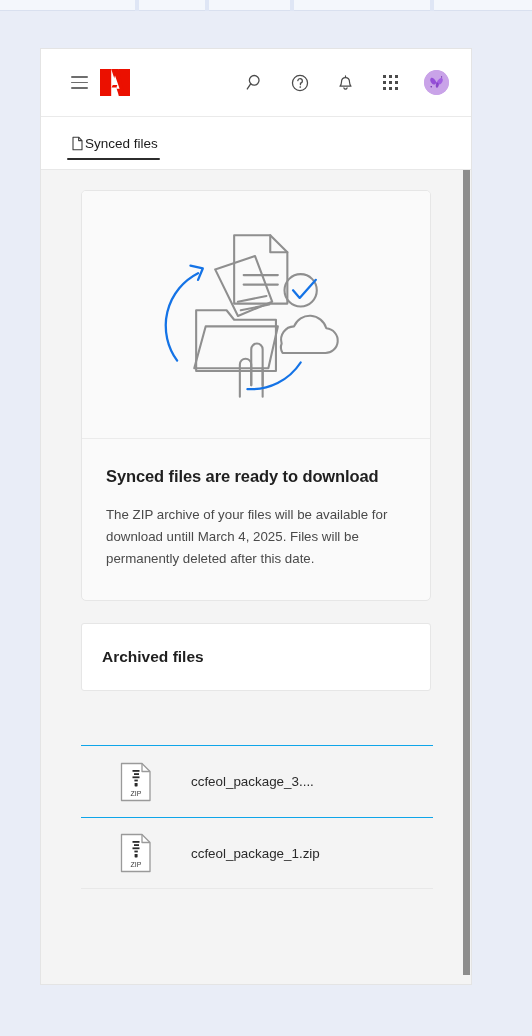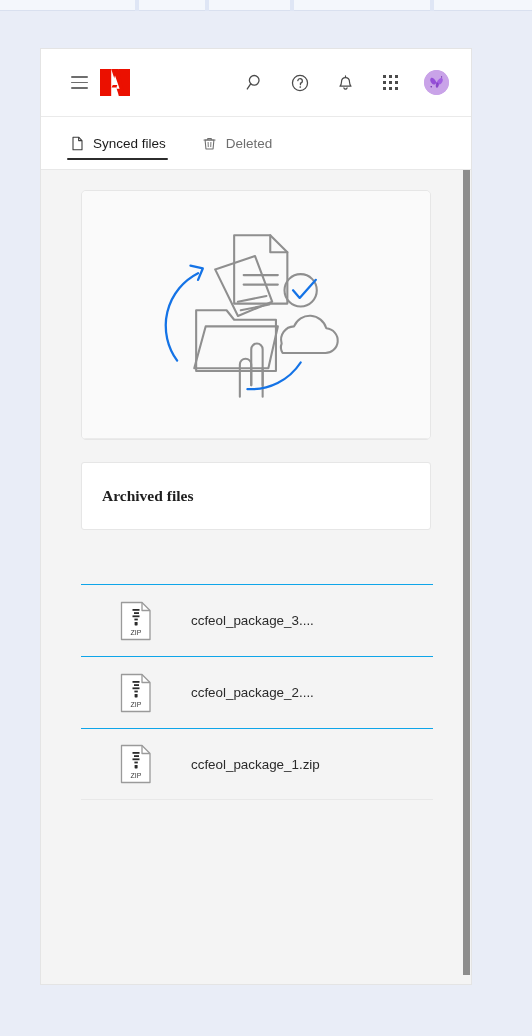--- a/index.html
+++ b/index.html
@@ -71,21 +71,21 @@
   .tabbar{
     position:relative;
     height:53px;
     background:#ffffff;
     border-bottom:1px solid #e8e8e8;
     display:flex; align-items:center;
     padding-left:26px;
   }
   .tab{
     position:relative;
-    display:flex; align-items:center; gap:8px;
+    display:flex; align-items:center; 
     height:53px;
     padding:0 2px;
     margin-right:32px;
     cursor:pointer;
     font-size:13.5px;
     color:#6e6e6e;
   }
   .tab.active{ color:#1b1b1b; font-weight:400; }
   .tab.active::after{
     content:""; position:absolute; left:0; right:0; bottom:10px;
@@ -128,21 +128,20 @@
 
   
   .archived-card{
     margin-top:22px;
     width:350px; height:68px;
     background:#ffffff;
     border:1px solid #e6e6e6;
     border-radius:3px;
     display:flex; align-items:center;
     padding-left:20px;
-    font-family:Liberation Serif, serif;
   }
   .archived-title{ font-size:15.5px; font-weight:bold; color:#1f1f1f; }
 
   
   .file-list{ margin-top:54px; width:352px; }
   .file-row{
     display:flex; align-items:center;
     height:72px;
     border-top:1px solid #0ea5e9;
     cursor:pointer;
@@ -253,32 +252,20 @@
       <span class="ticon">
         <svg viewBox="0 0 16 16" width="15" height="15">
           <path d="M3.2 1.3h6.0l3.6 3.6v9.8H3.2z" fill="none" stroke="#3b3b3b" stroke-width="1.15" stroke-linejoin="round"></path>
           <path d="M9.2 1.3v3.6h3.6" fill="none" stroke="#3b3b3b" stroke-width="1.15" stroke-linejoin="round"></path>
         </svg>
       </span>
       <span>Synced files</span>
     </div>
 
 
-    <div class="tab">
-      <span class="ticon">
-        <svg viewBox="0 0 16 16" width="15" height="15">
-          <path d="M3.3 4.3h9.4l-.9 9.6H4.2z" fill="none" stroke="#6e6e6e" stroke-width="1.15" stroke-linejoin="round"></path>
-          <line x1="2.1" y1="4.3" x2="13.9" y2="4.3" stroke="#6e6e6e" stroke-width="1.2" stroke-linecap="round"></line>
-          <path d="M6.1 4.3V2.6h3.8v1.7" fill="none" stroke="#6e6e6e" stroke-width="1.15" stroke-linejoin="round"></path>
-          <line x1="6.5" y1="6.4" x2="6.7" y2="11.8" stroke="#6e6e6e" stroke-width="1.0"></line>
-          <line x1="9.5" y1="6.4" x2="9.3" y2="11.8" stroke="#6e6e6e" stroke-width="1.0"></line>
-        </svg>
-      </span>
-      <span>Deleted</span>
-    </div>
 
   </div>
 
   <div class="scroll-body">
 
     <div class="hero-card">
 
       <div class="hero-illustration">
         <svg viewBox="0 0 210 200" width="200" height="190">
           <g fill="none" stroke="#8f8f8f" stroke-width="2.2" stroke-linecap="round" stroke-linejoin="round">
@@ -310,20 +297,24 @@
           <path d="M144 74 l7 8 l17 -19" fill="none" stroke="#1473e6" stroke-width="2.4" stroke-linecap="round" stroke-linejoin="round"></path>
 
           <g fill="none" stroke="#1473e6" stroke-width="2.4" stroke-linecap="round">
             <path d="M22 148 A62 62 0 0 1 44 56"></path>
             <path d="M96 178 A62 62 0 0 0 152 150"></path>
           </g>
           <path d="M36 48 l13 3 l-5 12" fill="none" stroke="#1473e6" stroke-width="2.4" stroke-linecap="round" stroke-linejoin="round"></path>
         </svg>
       </div>
 
+      <div class="hero-text">
+        <div class="hero-title">Synced files are ready to download</div>
+        <div class="hero-body">The ZIP archive of your files will be available for download untill March 4, 2025. Files will be permanently deleted after this date.</div>
+      </div>
 
     </div>
 
     <div class="archived-card">
       <span class="archived-title">Archived files</span>
     </div>
 
     <div class="file-list">
 
       <div class="file-row">
@@ -337,37 +328,20 @@
               <rect x="13.5" y="14.4" width="7" height="1.8"></rect>
               <rect x="15.4" y="17.6" width="3.4" height="1.8"></rect>
               <rect x="15.6" y="21" width="3" height="3.4" rx="0.6"></rect>
             </g>
             <text x="17" y="34" font-family="Liberation Sans, sans-serif" font-size="7" fill="#3b3b3b" text-anchor="middle">ZIP</text>
           </svg>
         </span>
         <span class="file-name">ccfeol_package_3....</span>
       </div>
 
-      <div class="file-row">
-        <span class="file-icon-wrap">
-          <svg viewBox="0 0 34 40" width="34" height="40">
-            <path d="M2.5 1.5h20.5l8 8v29h-28.5z" fill="#ffffff" stroke="#9a9a9a" stroke-width="1.3" stroke-linejoin="round"></path>
-            <path d="M23 1.5v8h8" fill="none" stroke="#9a9a9a" stroke-width="1.3" stroke-linejoin="round"></path>
-            <g fill="#2b2b2b">
-              <rect x="13.5" y="8" width="7" height="1.8"></rect>
-              <rect x="15" y="11.2" width="5" height="1.8"></rect>
-              <rect x="13.5" y="14.4" width="7" height="1.8"></rect>
-              <rect x="15.4" y="17.6" width="3.4" height="1.8"></rect>
-              <rect x="15.6" y="21" width="3" height="3.4" rx="0.6"></rect>
-            </g>
-            <text x="17" y="34" font-family="Liberation Sans, sans-serif" font-size="7" fill="#3b3b3b" text-anchor="middle">ZIP</text>
-          </svg>
-        </span>
-        <span class="file-name">ccfeol_package_2....</span>
-      </div>
 
       <div class="file-row">
         <span class="file-icon-wrap">
           <svg viewBox="0 0 34 40" width="34" height="40">
             <path d="M2.5 1.5h20.5l8 8v29h-28.5z" fill="#ffffff" stroke="#9a9a9a" stroke-width="1.3" stroke-linejoin="round"></path>
             <path d="M23 1.5v8h8" fill="none" stroke="#9a9a9a" stroke-width="1.3" stroke-linejoin="round"></path>
             <g fill="#2b2b2b">
               <rect x="13.5" y="8" width="7" height="1.8"></rect>
               <rect x="15" y="11.2" width="5" height="1.8"></rect>
               <rect x="13.5" y="14.4" width="7" height="1.8"></rect>

